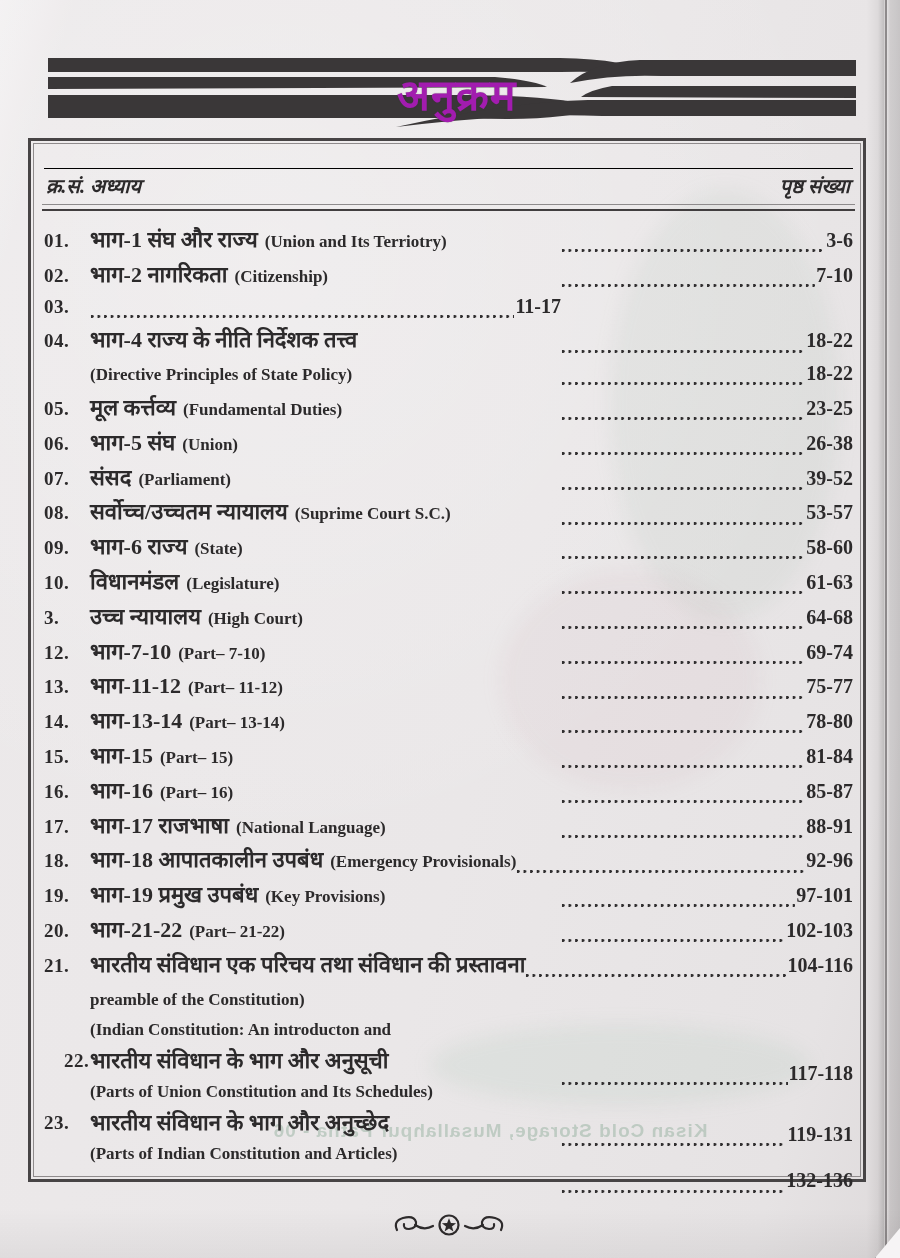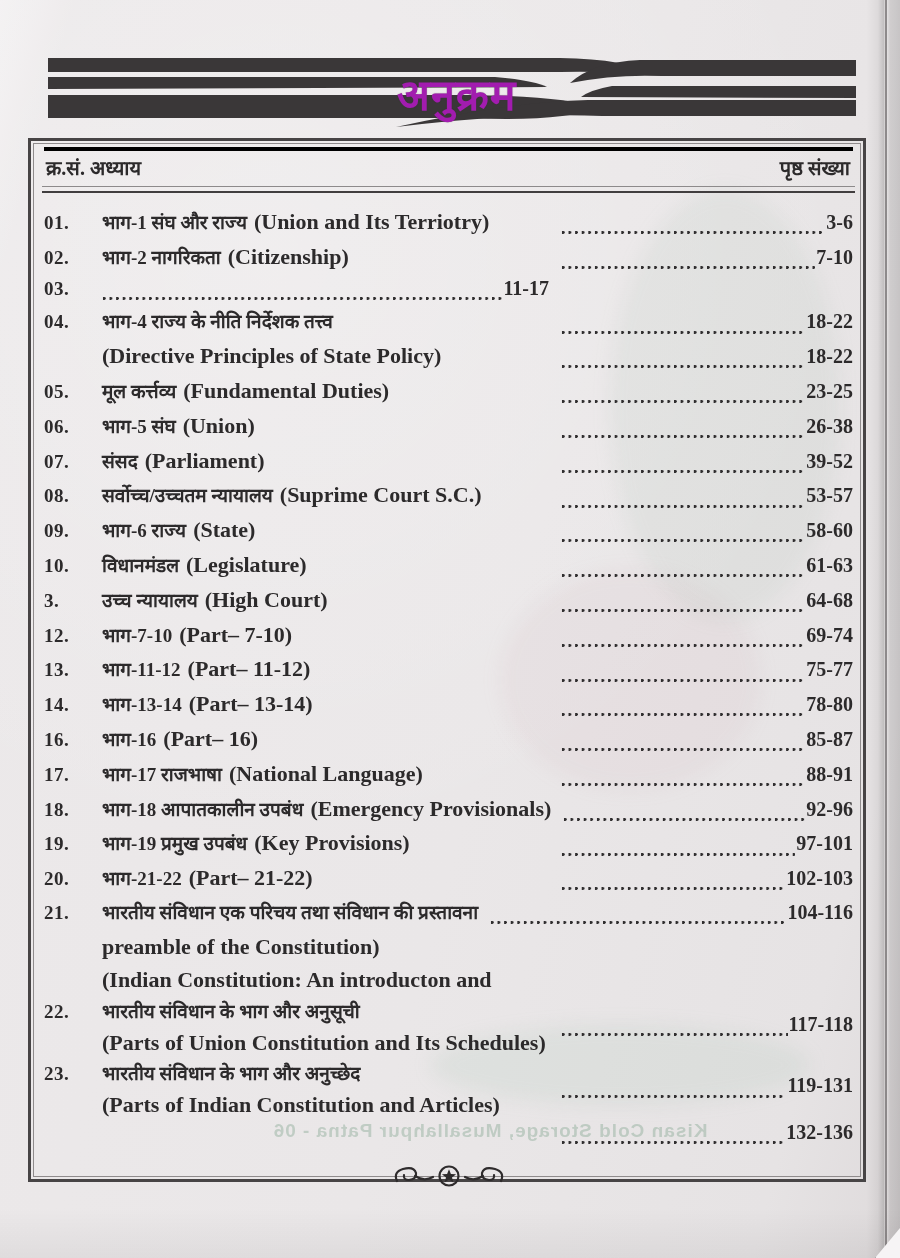--- a/index.html
+++ b/index.html
@@ -32,34 +32,34 @@
   .banner svg{position:absolute;left:0;top:0;}
   .banner-title{position:absolute;left:50%;top:12px;transform:translateX(-46%);
     font-size:43px;font-weight:700;color:#a21caf;letter-spacing:1px;
     text-shadow:0 0 1px rgba(60,55,58,.6);white-space:nowrap;}
   
   .box{position:absolute;left:28px;top:138px;width:838px;height:1044px;
     border:3px solid #474445;background:transparent;box-sizing:border-box;}
   .box-inner-line{position:absolute;inset:2px;border:1px solid #8f8b8c;pointer-events:none;}
   .box-content{position:absolute;inset:3px 10px 3px 13px;}
   .thead{display:flex;justify-content:space-between;align-items:baseline;
-    margin-top:3px;padding:3px 3px 5px 2px;border-top:4px solid #000000;position:relative;}
+    margin-top:24px;padding:3px 3px 5px 2px;border-top:1px solid #000000;position:relative;font-style:italic;}
   .thead::after{content:"";position:absolute;left:-2px;right:-2px;bottom:-7px;height:4px;
     border-top:1px solid #8d8a8b;border-bottom:2px solid #413e3f;}
   .th-txt{font-size:20px;font-weight:700;color:#2c2a2b;}
   
   .rows{margin-top:21px;}
-  .row{display:grid;grid-template-columns:46px minmax(0,1fr) 292px;align-items:baseline;min-height:30.8px;gap:12px;}
+  .row{display:grid;grid-template-columns:46px minmax(0,1fr) 292px;align-items:baseline;min-height:30.8px;}
   .row.tight{grid-template-columns:46px auto minmax(40px,1fr);}
   .row.mid{align-items:center;}
   .no{font-size:19px;font-weight:700;letter-spacing:.5px;}
   .ttl{line-height:30.8px;}
   .ttl .line{display:block;line-height:30.8px;}
-  .hi{font-size:19px;font-weight:700;}
-  .en{font-size:22px;font-weight:700;margin-left:7px;white-space:nowrap;}
+  .hi{font-size:22px;font-weight:700;}
+  .en{font-size:17px;font-weight:700;margin-left:7px;white-space:nowrap;}
   .en.solo{margin-left:0;}
   .lp{display:flex;align-items:baseline;min-height:30.8px;}
   .leader{flex:1 1 auto;align-self:stretch;margin-right:1px;
     background-image:radial-gradient(circle at 2.2px 2.2px,#2f2d2e 1.25px,rgba(0,0,0,0) 1.55px);
     background-repeat:repeat-x;background-size:6.6px 4.5px;background-position:left calc(100% - 7px);}
   .pg{font-size:20px;font-weight:700;white-space:nowrap;}
   
   .ornament{margin-top:10px;text-align:center;}
   .ornament svg{display:inline-block;vertical-align:middle;}
 </style>
@@ -222,20 +222,28 @@
 
       <div class="row">
         <span class="no">14.</span>
         <span class="ttl"><span class="hi">भाग-13-14</span><span class="en">(Part– 13-14)</span></span>
         <span class="lp">
             <span class="leader"></span>
             <span class="pg">78-80</span>
           </span>
       </div>
 
+      <div class="row">
+        <span class="no">15.</span>
+        <span class="ttl"><span class="hi">भाग-15</span><span class="en">(Part– 15)</span></span>
+        <span class="lp">
+            <span class="leader"></span>
+            <span class="pg">81-84</span>
+          </span>
+      </div>
 
       <div class="row">
         <span class="no">16.</span>
         <span class="ttl"><span class="hi">भाग-16</span><span class="en">(Part– 16)</span></span>
         <span class="lp">
             <span class="leader"></span>
             <span class="pg">85-87</span>
           </span>
       </div>
 
@@ -288,21 +296,21 @@
         <span class="ttl"><span class="en solo">preamble of the Constitution)</span></span>
         <span></span>
       </div>
       <div class="row">
         <span class="no"></span>
         <span class="ttl"><span class="en solo">(Indian Constitution: An introducton and</span></span>
         <span></span>
       </div>
 
       <div class="row mid">
-        <span class="no" style="align-self:start;line-height:30.8px;">22.</span>
+        <span class="no" style="align-self:start;line-height:30.8px;margin-left:20px;">22.</span>
         <span class="ttl">
           <span class="line hi">भारतीय संविधान के भाग और अनुसूची</span>
           <span class="line en solo">(Parts of Union Constitution and Its Schedules)</span>
         </span>
         <span class="lp">
             <span class="leader"></span>
             <span class="pg">117-118</span>
           </span>
       </div>
 

